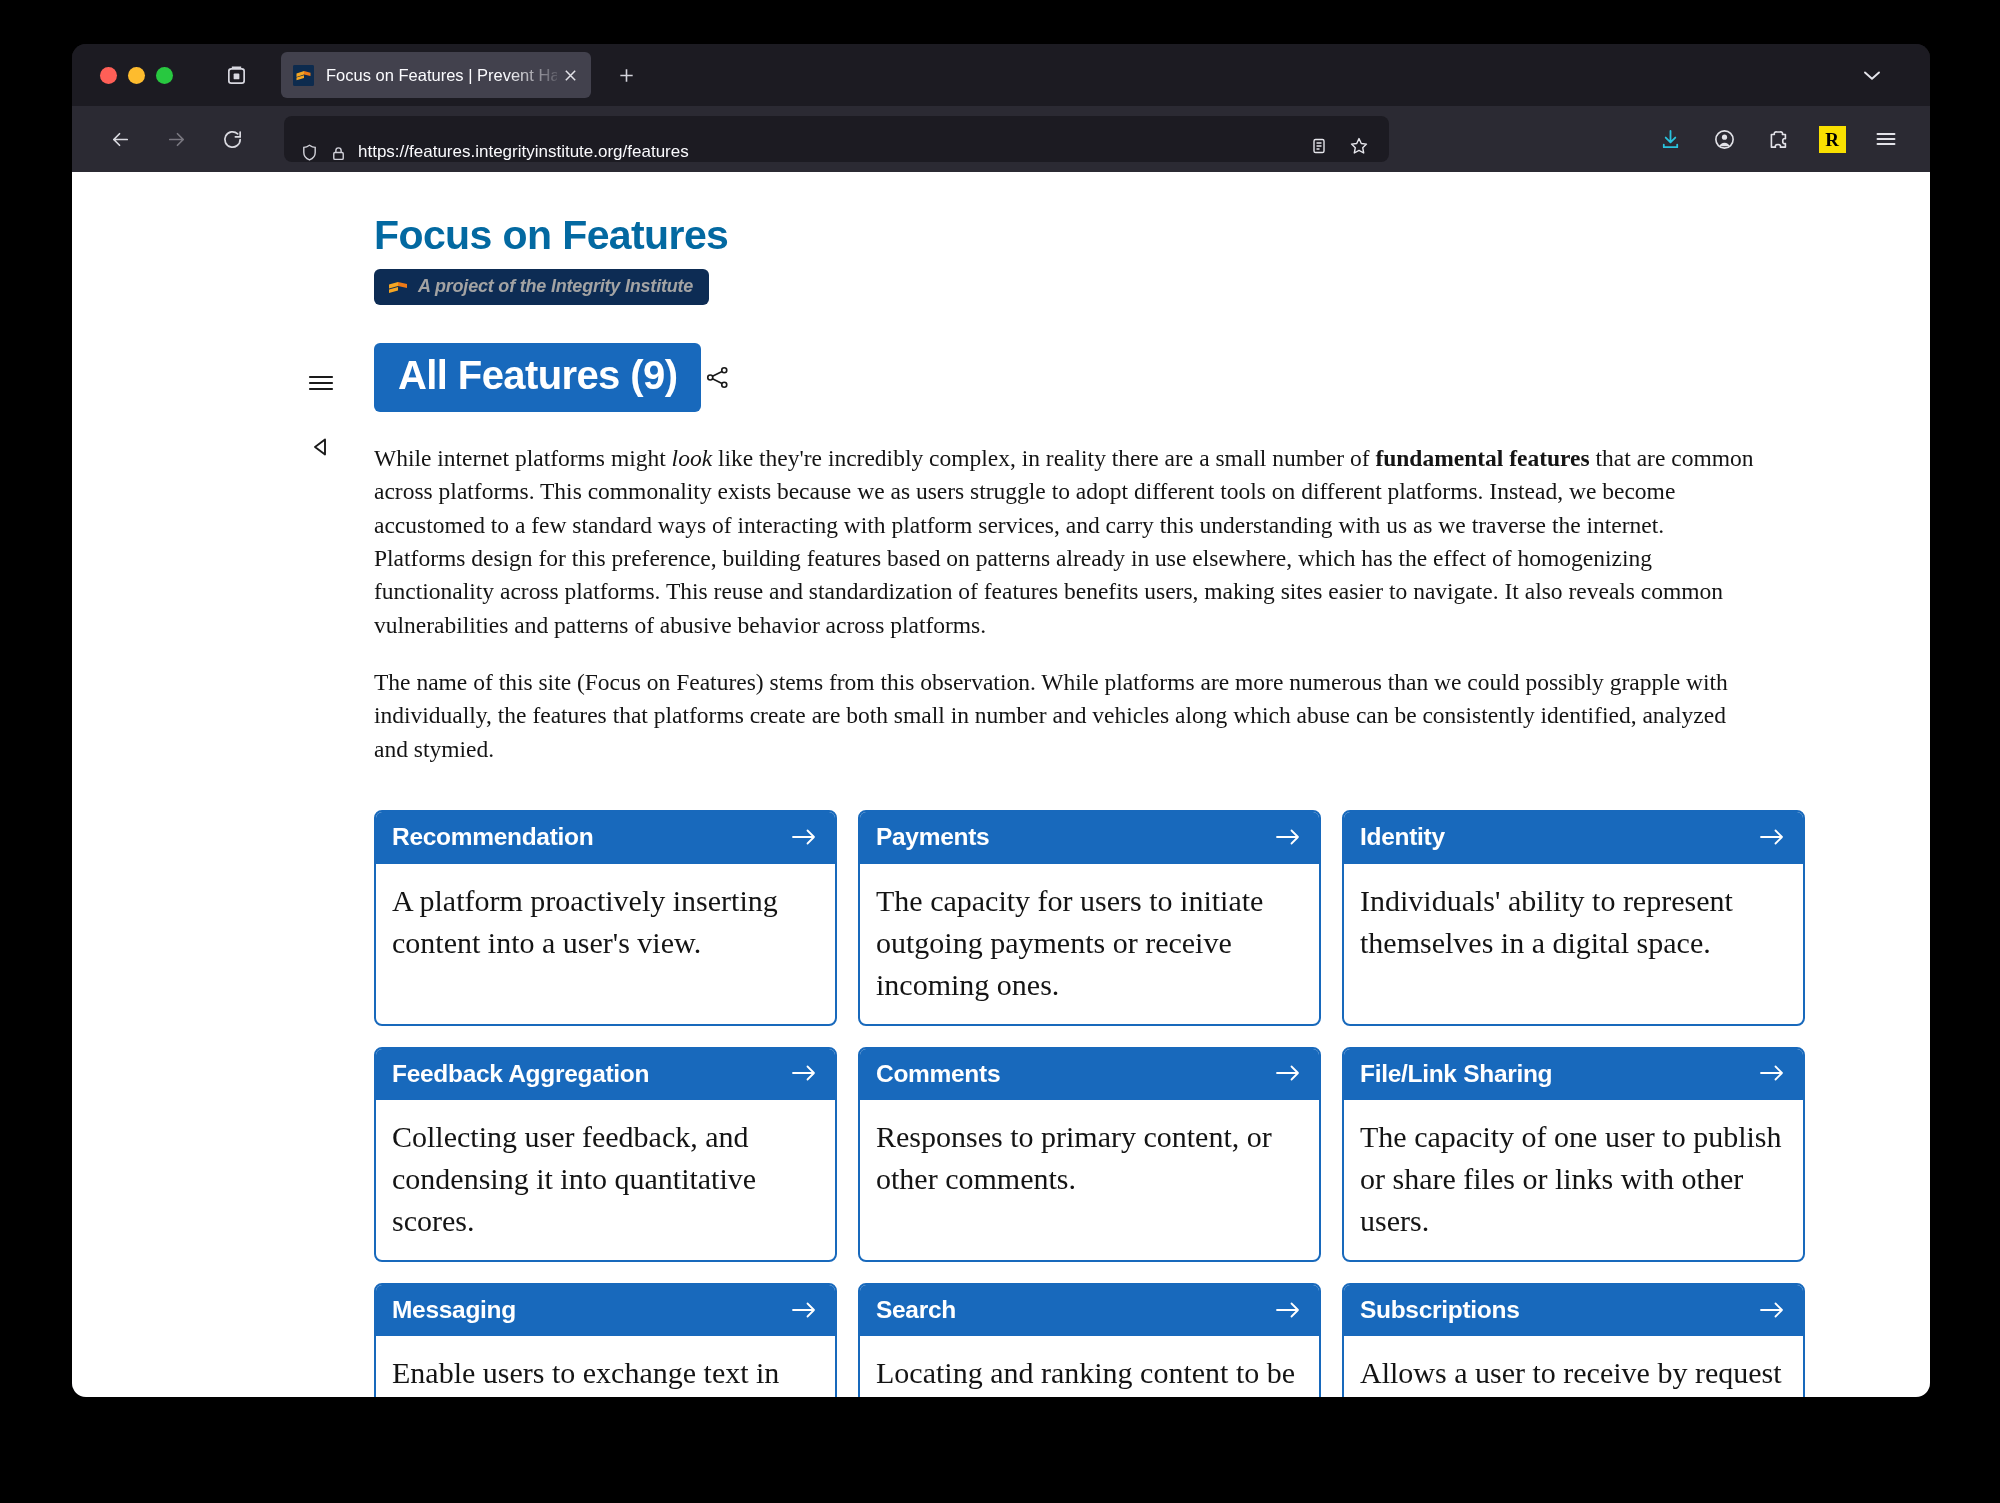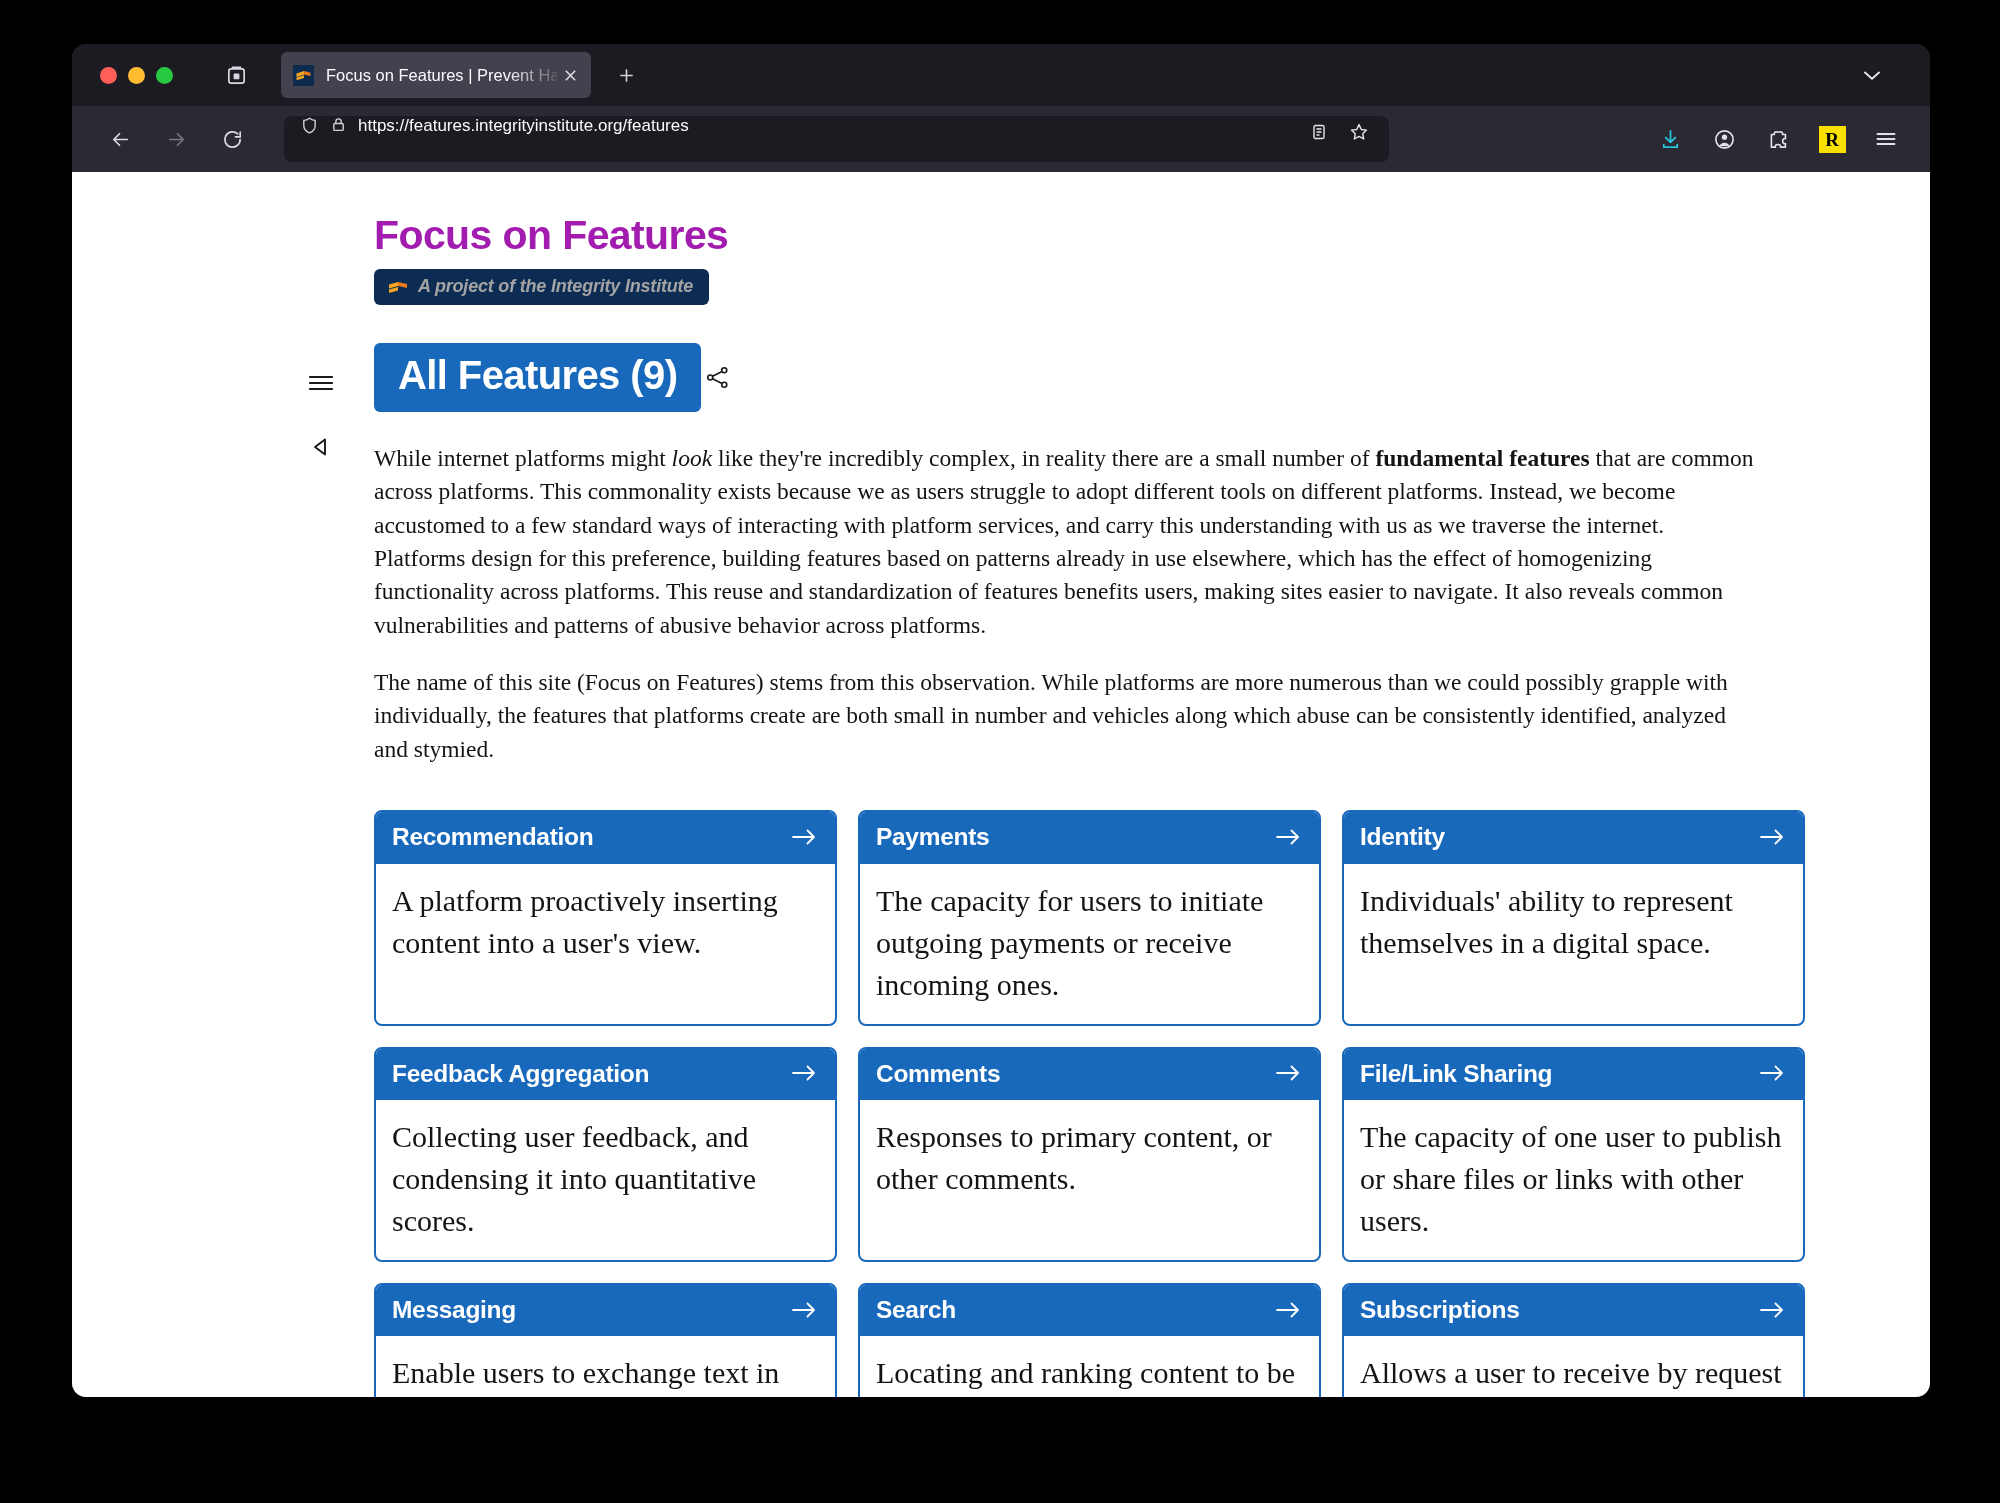--- a/index.html
+++ b/index.html
@@ -133,21 +133,21 @@
     margin-right: 12px;
   }
   .nav-btn.disabled { color: #73727a; }
 
   .urlbar {
     flex: 1 1 auto;
     height: 46px;
     background: #1c1b22;
     border-radius: 8px;
     display: flex;
-    align-items: flex-start;
+    align-items: flex-end;
     padding: 0 14px 0 16px;
     margin: 0 26px 0 18px;
     max-width: 1075px;
   }
   .urlbar-icon {
     display: flex; align-items: center; justify-content: center;
     color: #d0d0d8;
     margin-right: 11px;
     flex: 0 0 auto;
   }
@@ -218,21 +218,21 @@
   }
 
   .main-col {
     margin-left: 302px;
     width: 1390px;
   }
 
   .site-title {
     font-size: 41px;
     font-weight: bold;
-    color: #a21caf;
+    color: #0369a1;
     letter-spacing: -0.6px;
     line-height: 1.05;
     margin: 0 0 0 0;
   }
 
   .project-pill {
     display: inline-flex;
     align-items: center;
     gap: 10px;
     background: #0d2c54;

